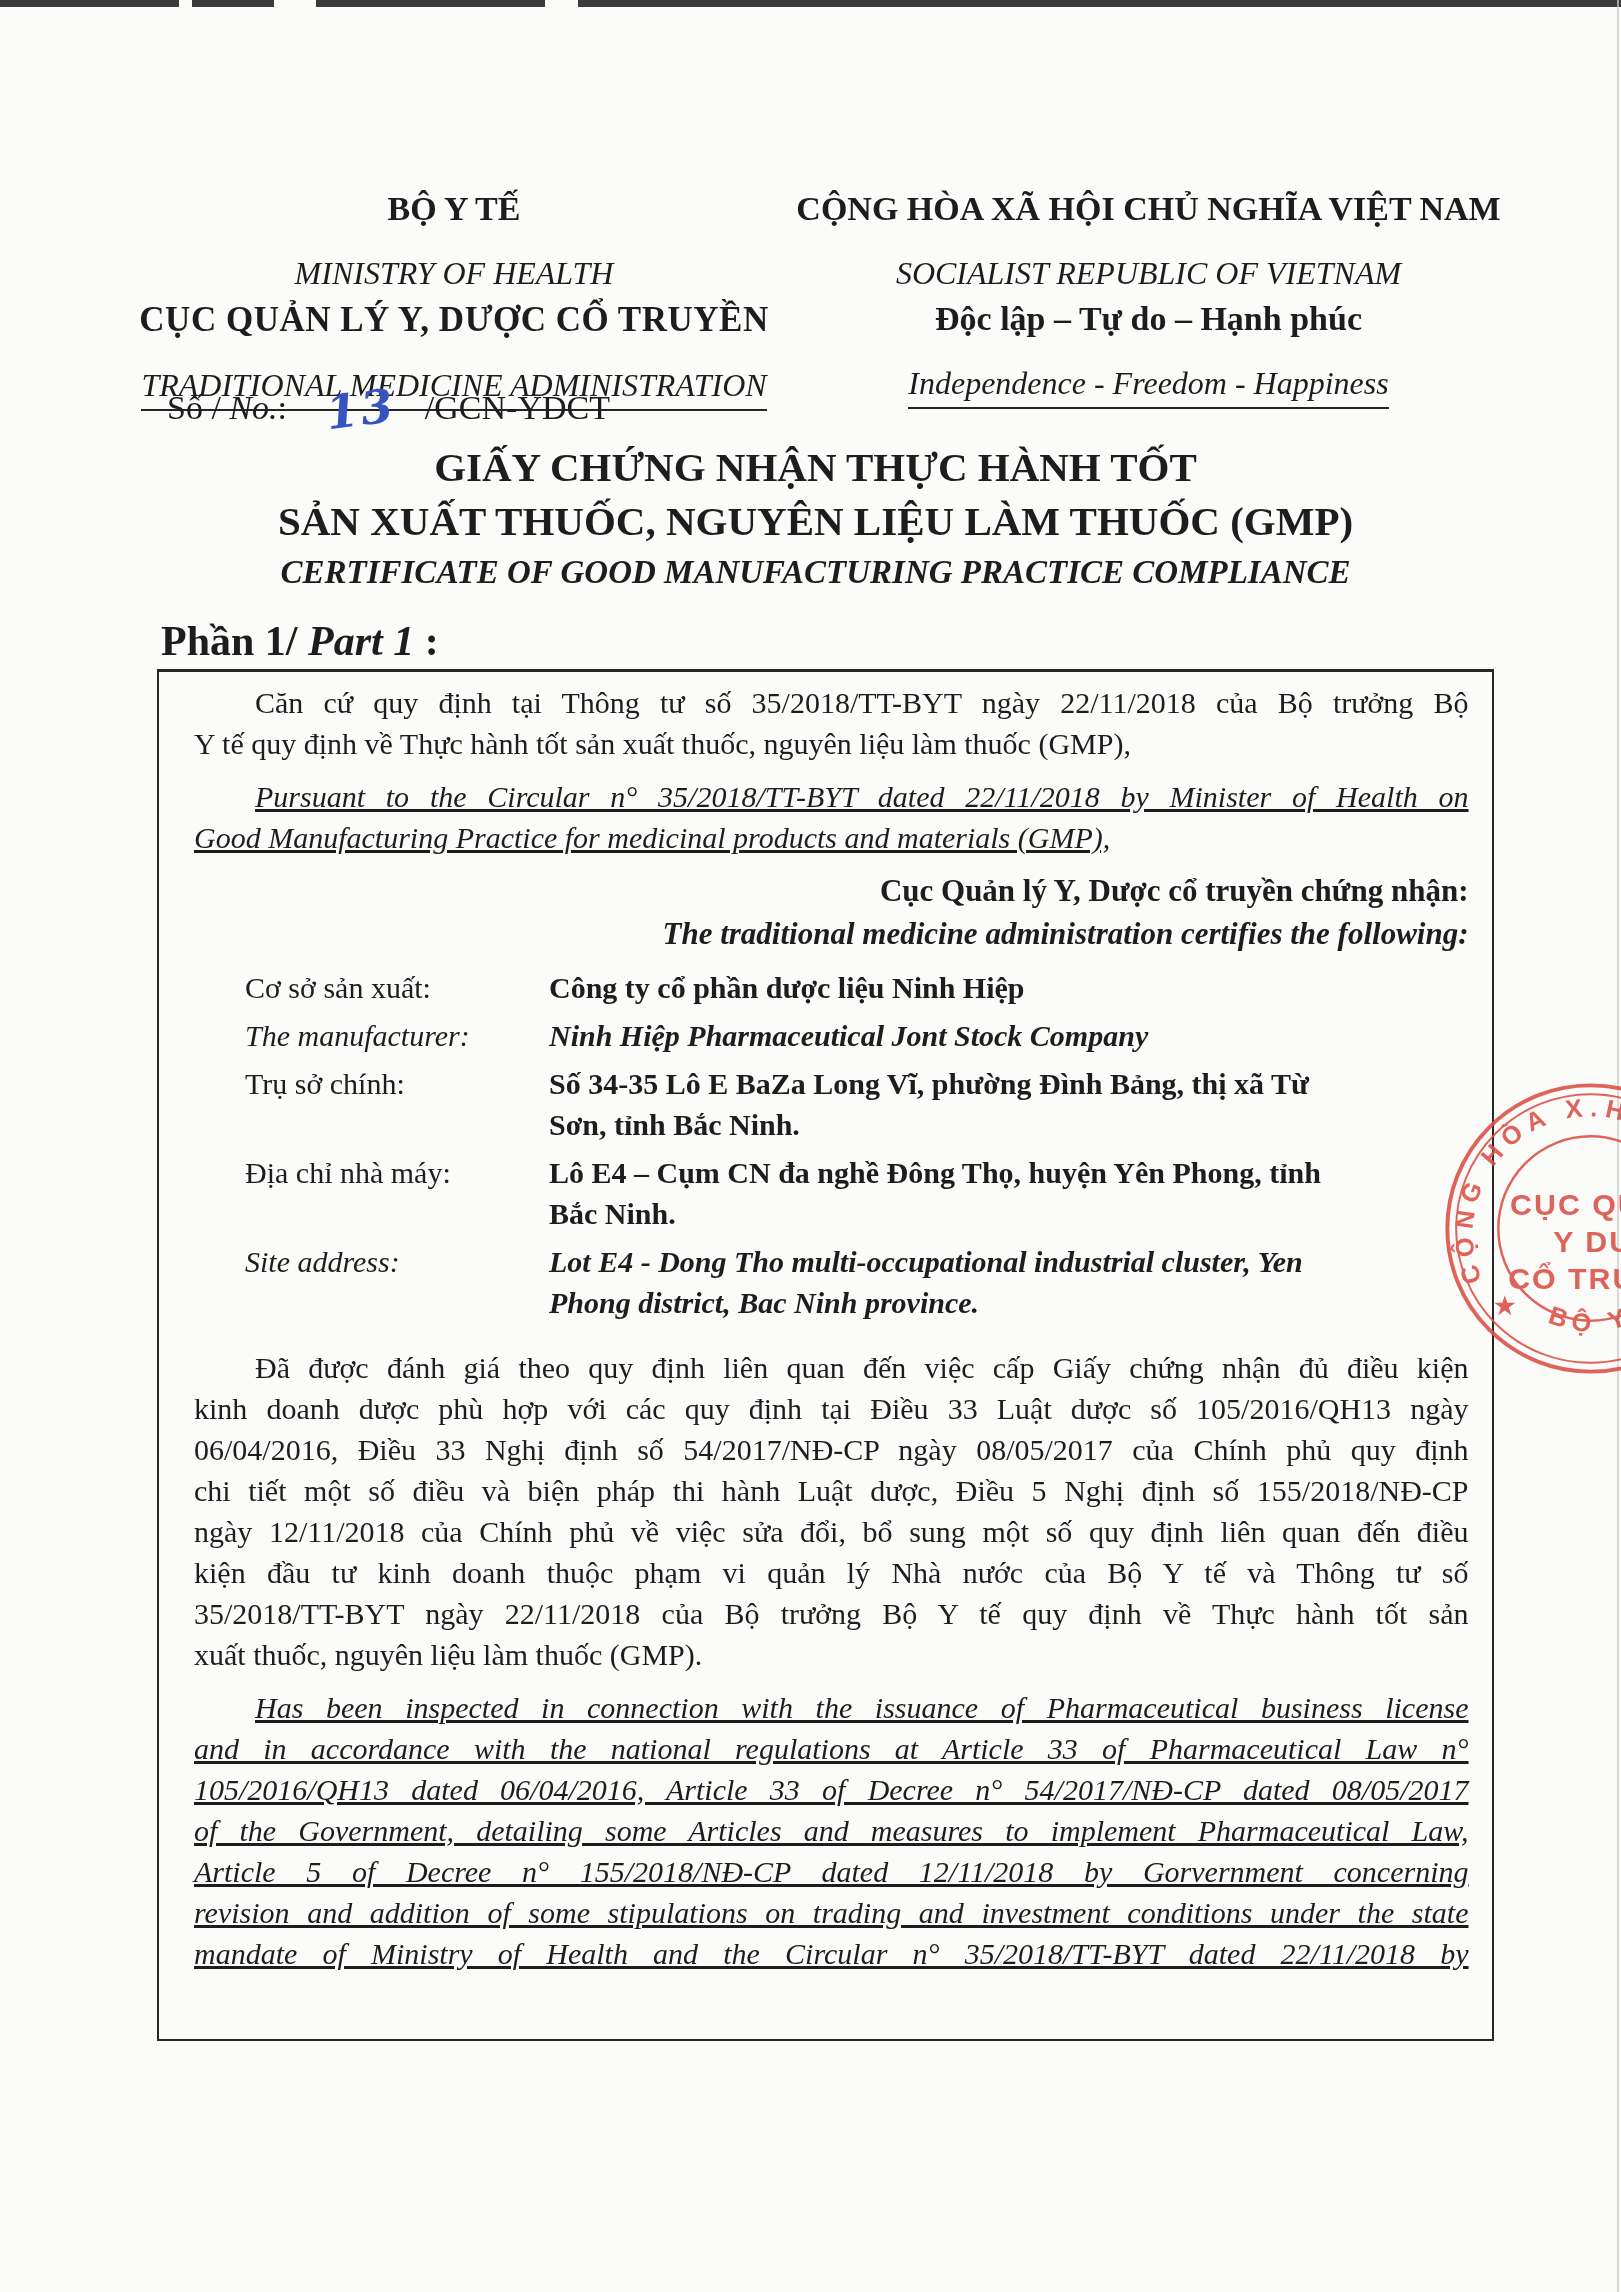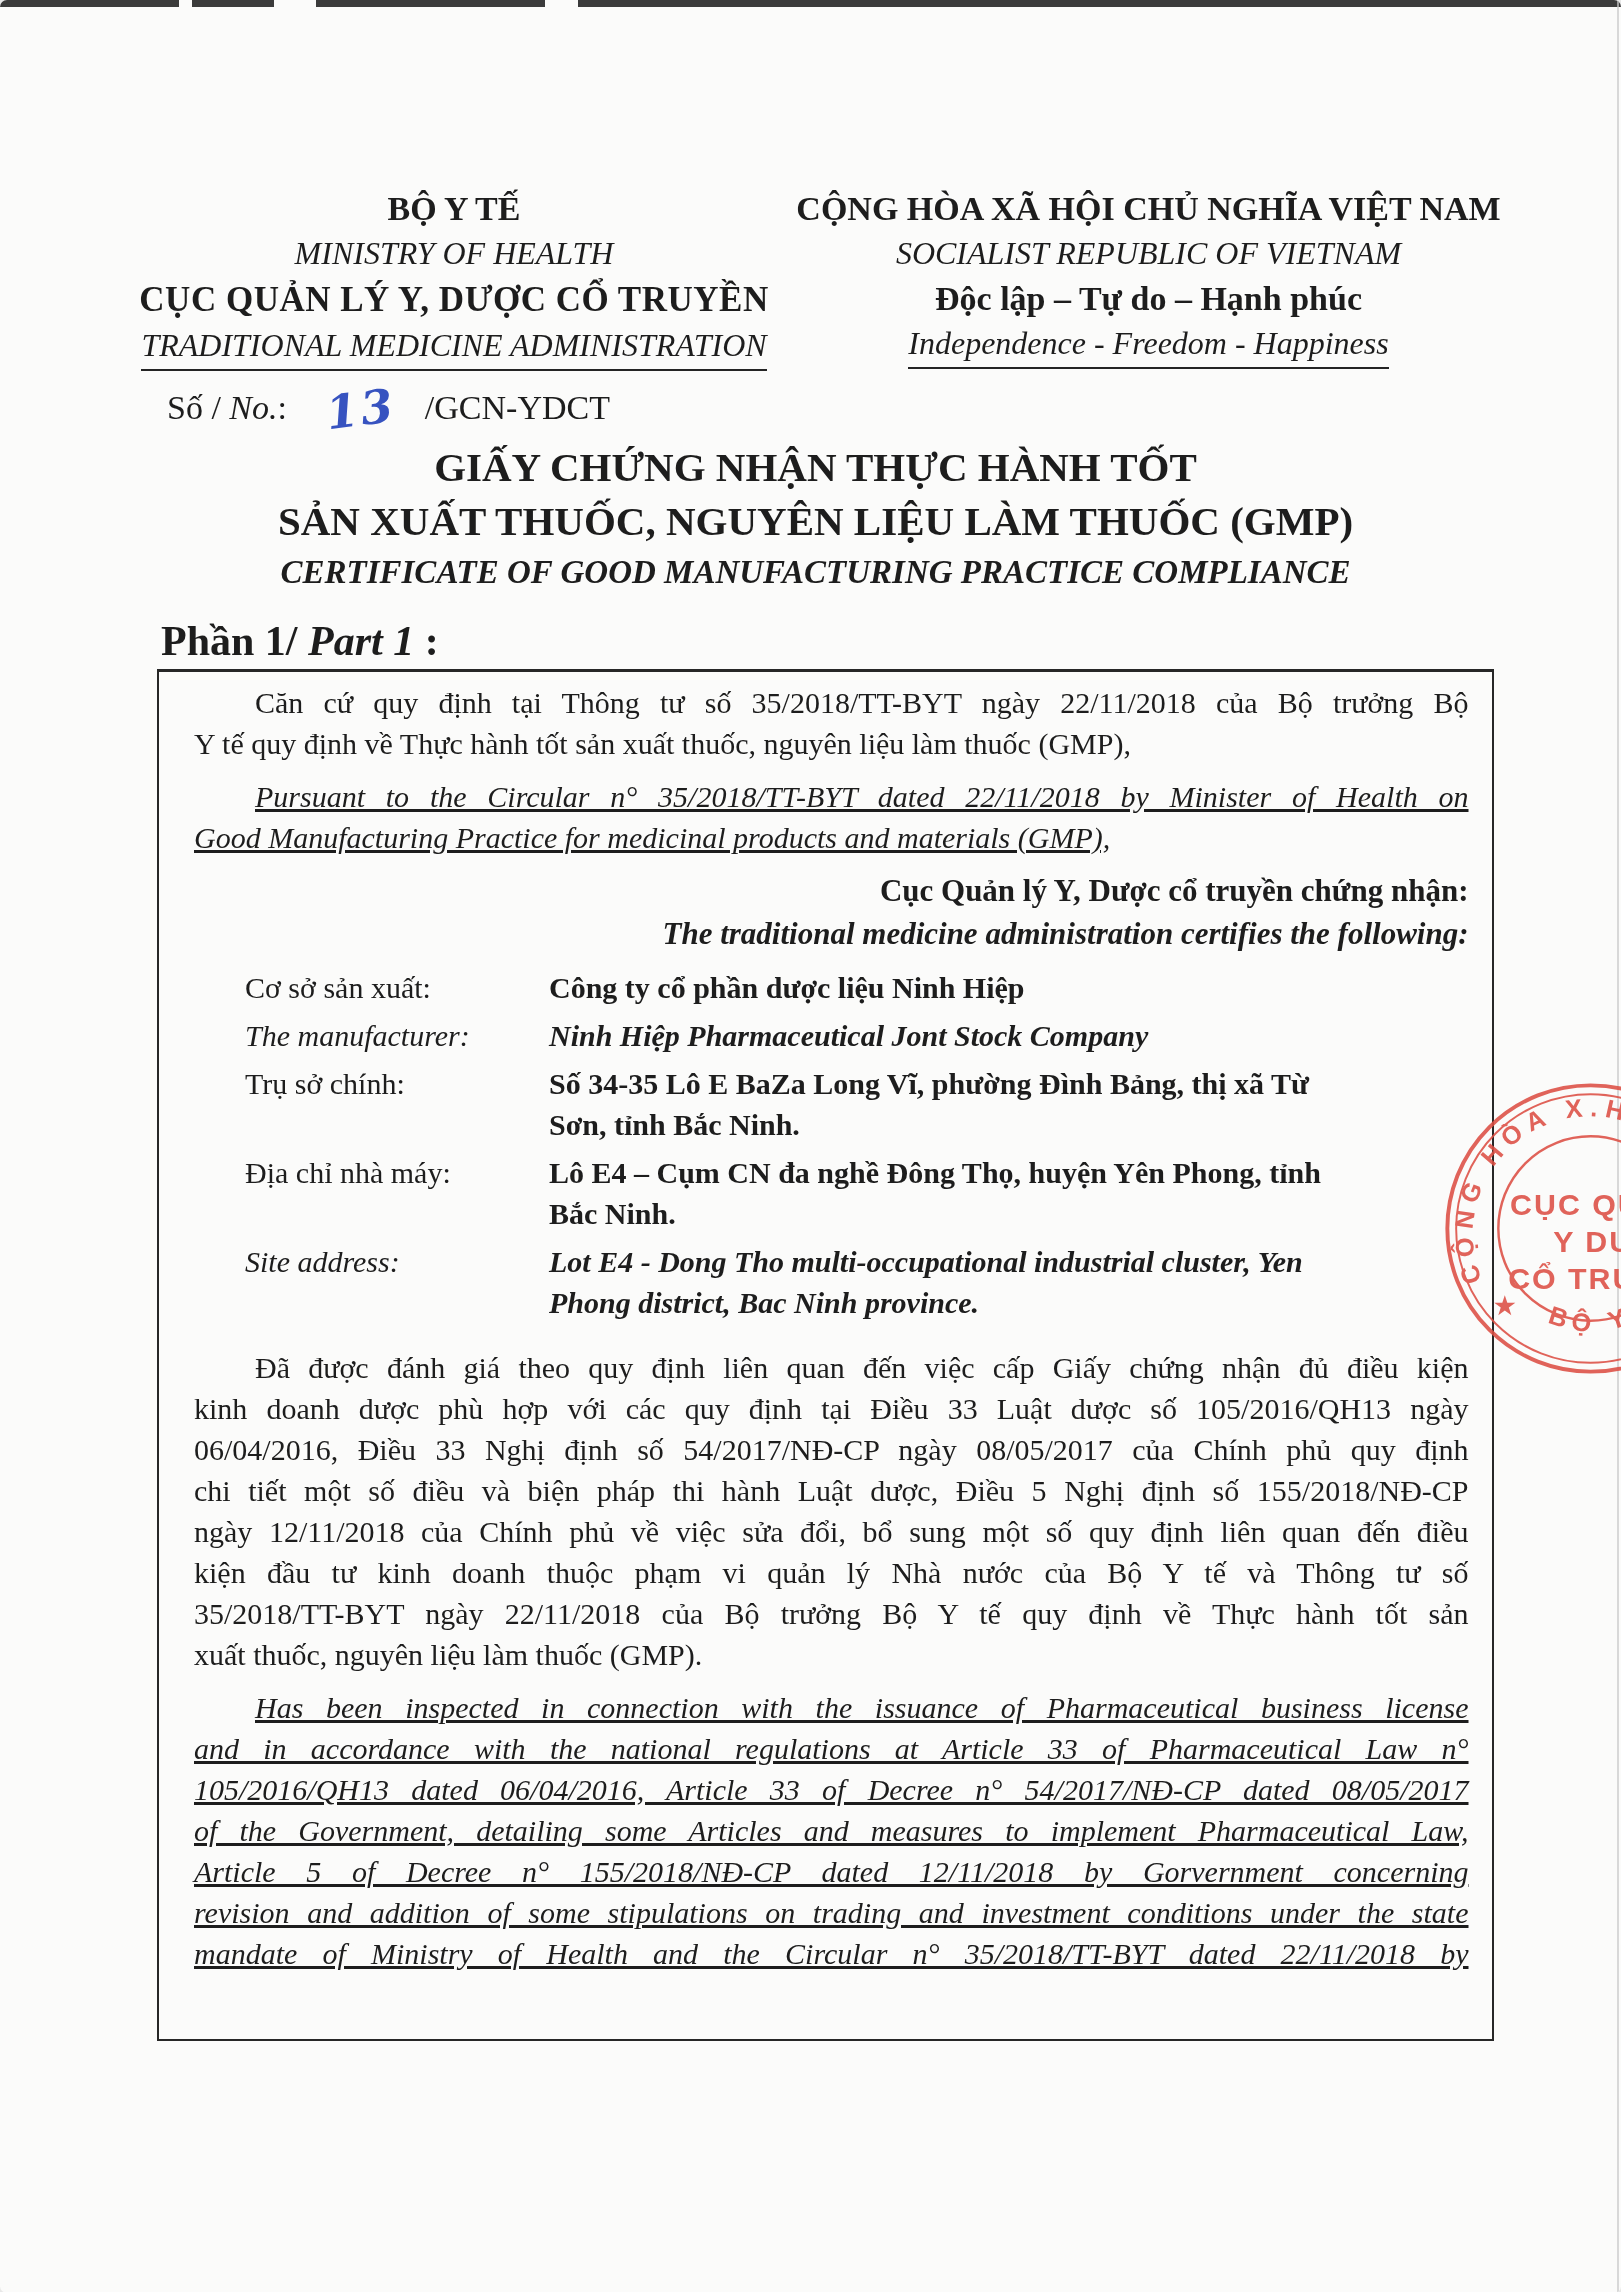--- a/index.html
+++ b/index.html
@@ -10,33 +10,32 @@
   }
   html,body{margin:0;padding:0;}
   body{background:#e8e8e8;}
   .page{
     position:relative;
     width:1621px;height:2293px;
     background:var(--paper);
     overflow:hidden;
     font-family:"Liberation Serif","DejaVu Serif",serif;
     color:var(--ink);
-    border-radius:7px;
   }
   
   .scan-bar{position:absolute;top:0;height:6.9px;background:#202020;opacity:.88;}
   .scan-edge{position:absolute;top:0;right:2px;width:2px;height:100%;background:#c9c9c9;opacity:.7;}
 
   
   .hdr{position:absolute;top:186px;text-align:center;}
   .hdr-left{left:116px;width:676px;}
   .hdr-right{left:782px;width:733px;}
   .h-bold{font-weight:bold;font-size:34px;line-height:45px;}
   .h-bold-lg{font-weight:bold;font-size:35px;line-height:47px;letter-spacing:0.5px;}
-  .h-italic{font-style:italic;font-size:32px;line-height:45px;}
+  .h-italic{font-style:italic;font-size:32px;line-height:45px;margin-top:20px;}
   .uline{display:inline-block;border-bottom:2.9px solid #242424;padding-bottom:1px;}
 
   
   .doc-no{position:absolute;left:167px;top:382px;font-size:34px;}
   .doc-no .it{font-style:italic;}
   .handwritten{
     display:inline-block;color:var(--blue);
     font-family:"DejaVu Serif",serif;font-style:italic;font-weight:bold;
     font-size:46px;transform:rotate(-7deg);
     margin:0 29px 0 39px;vertical-align:-5.9px;letter-spacing:2.9px;

